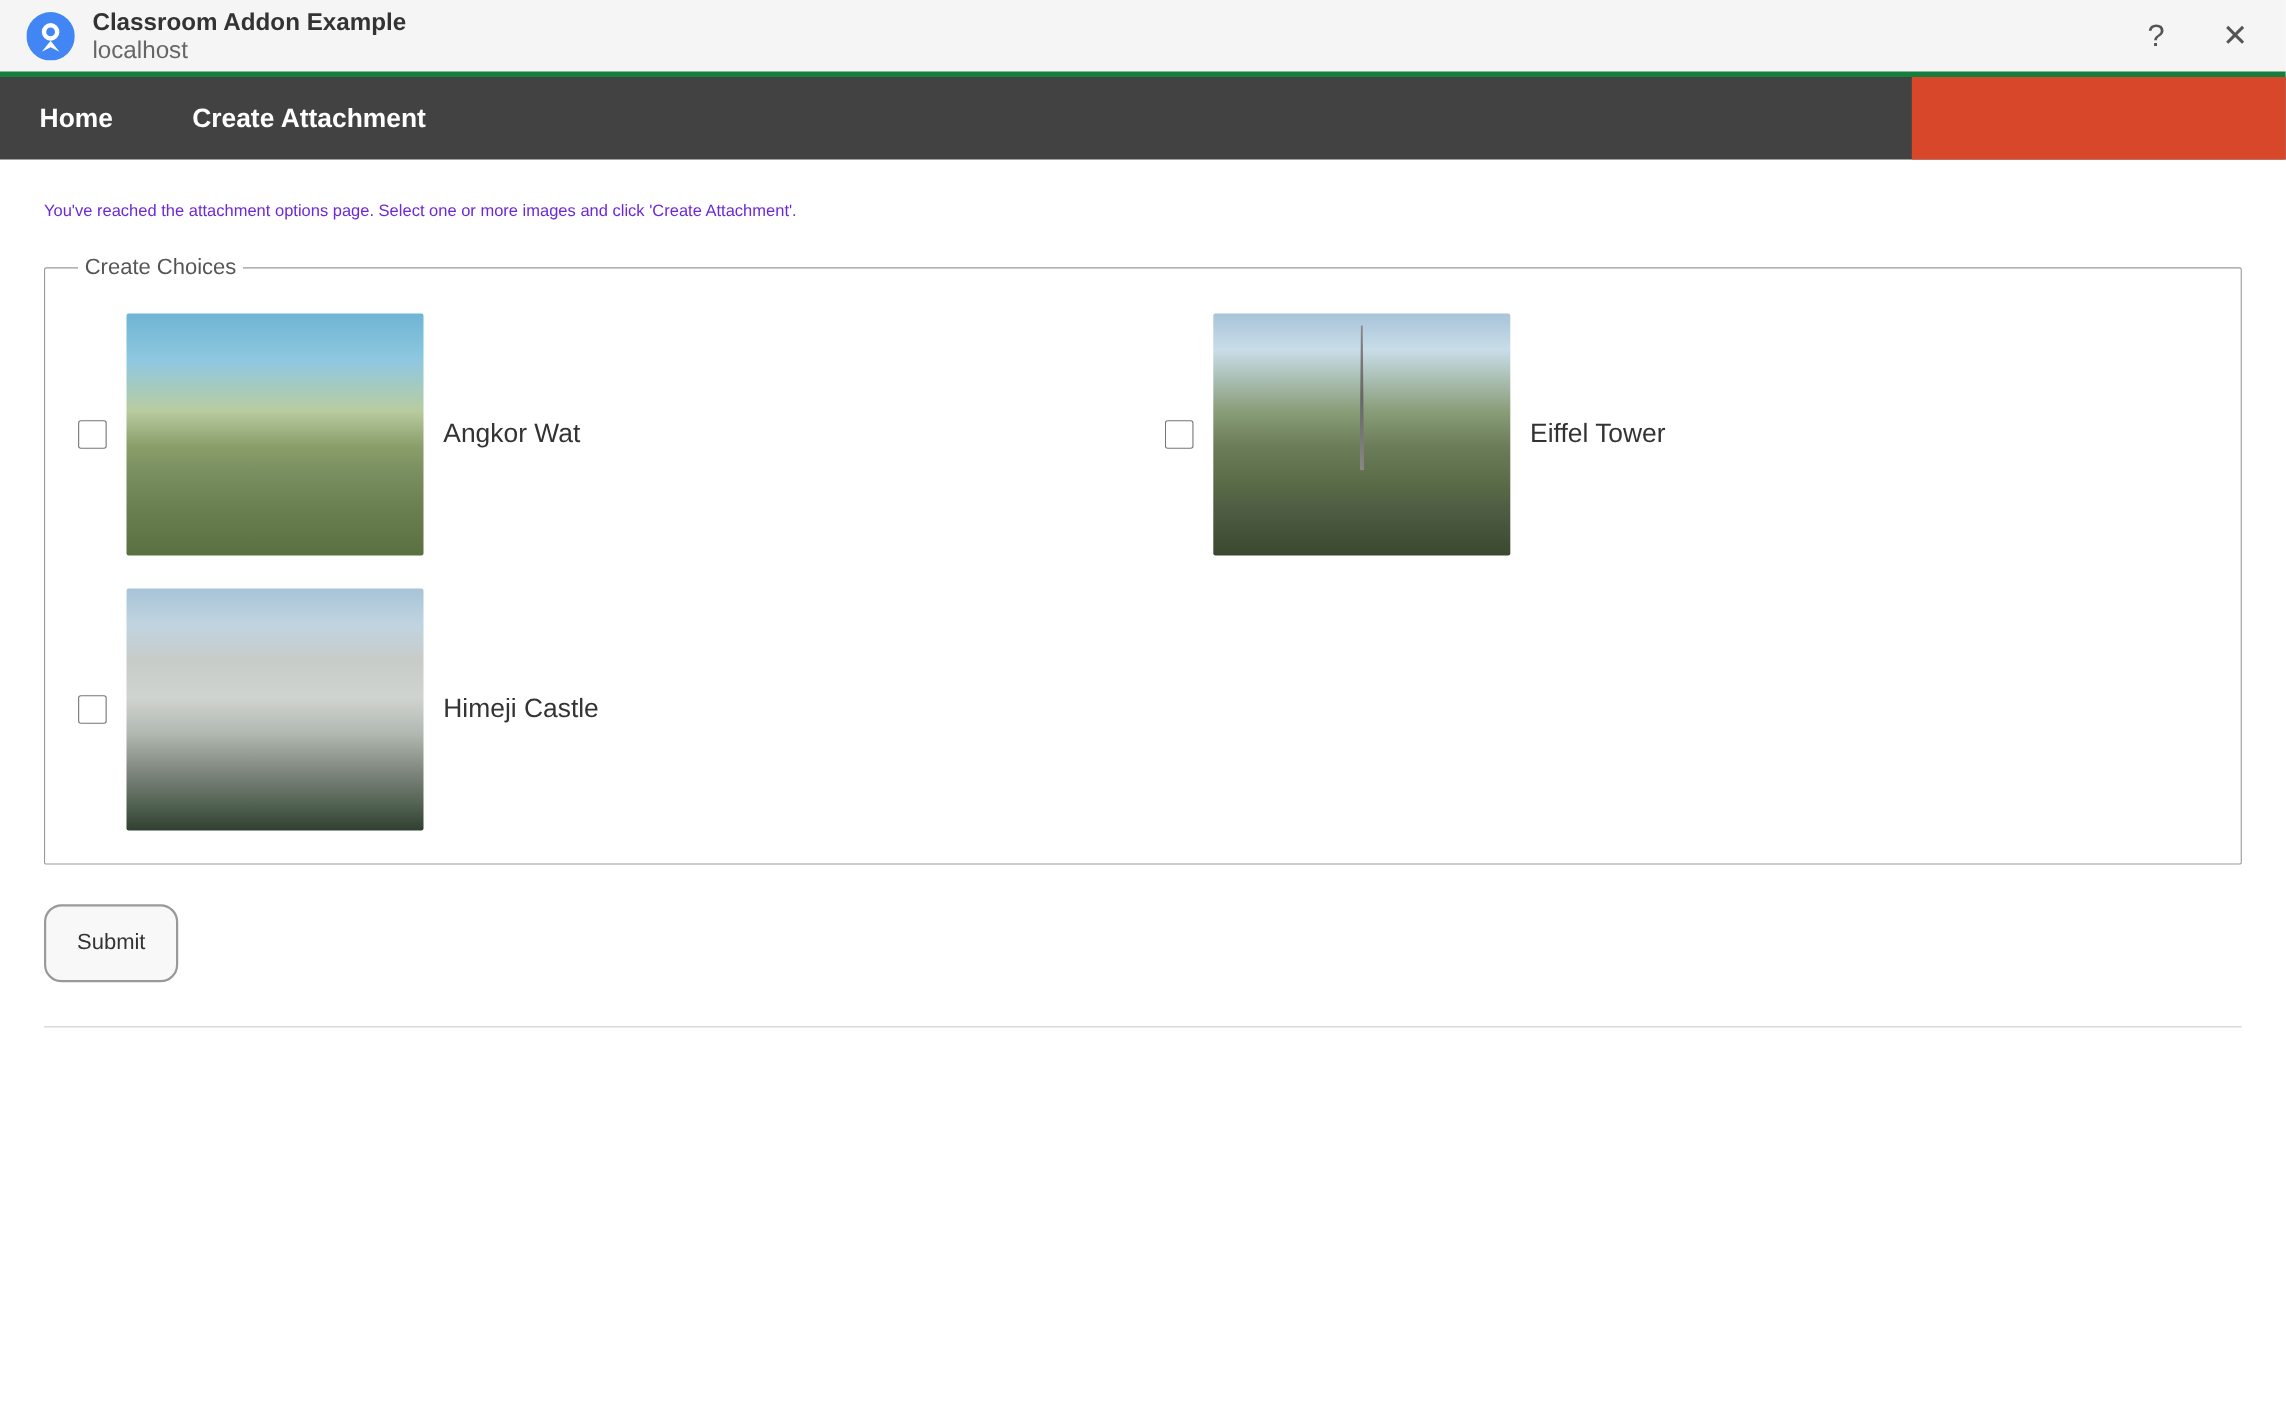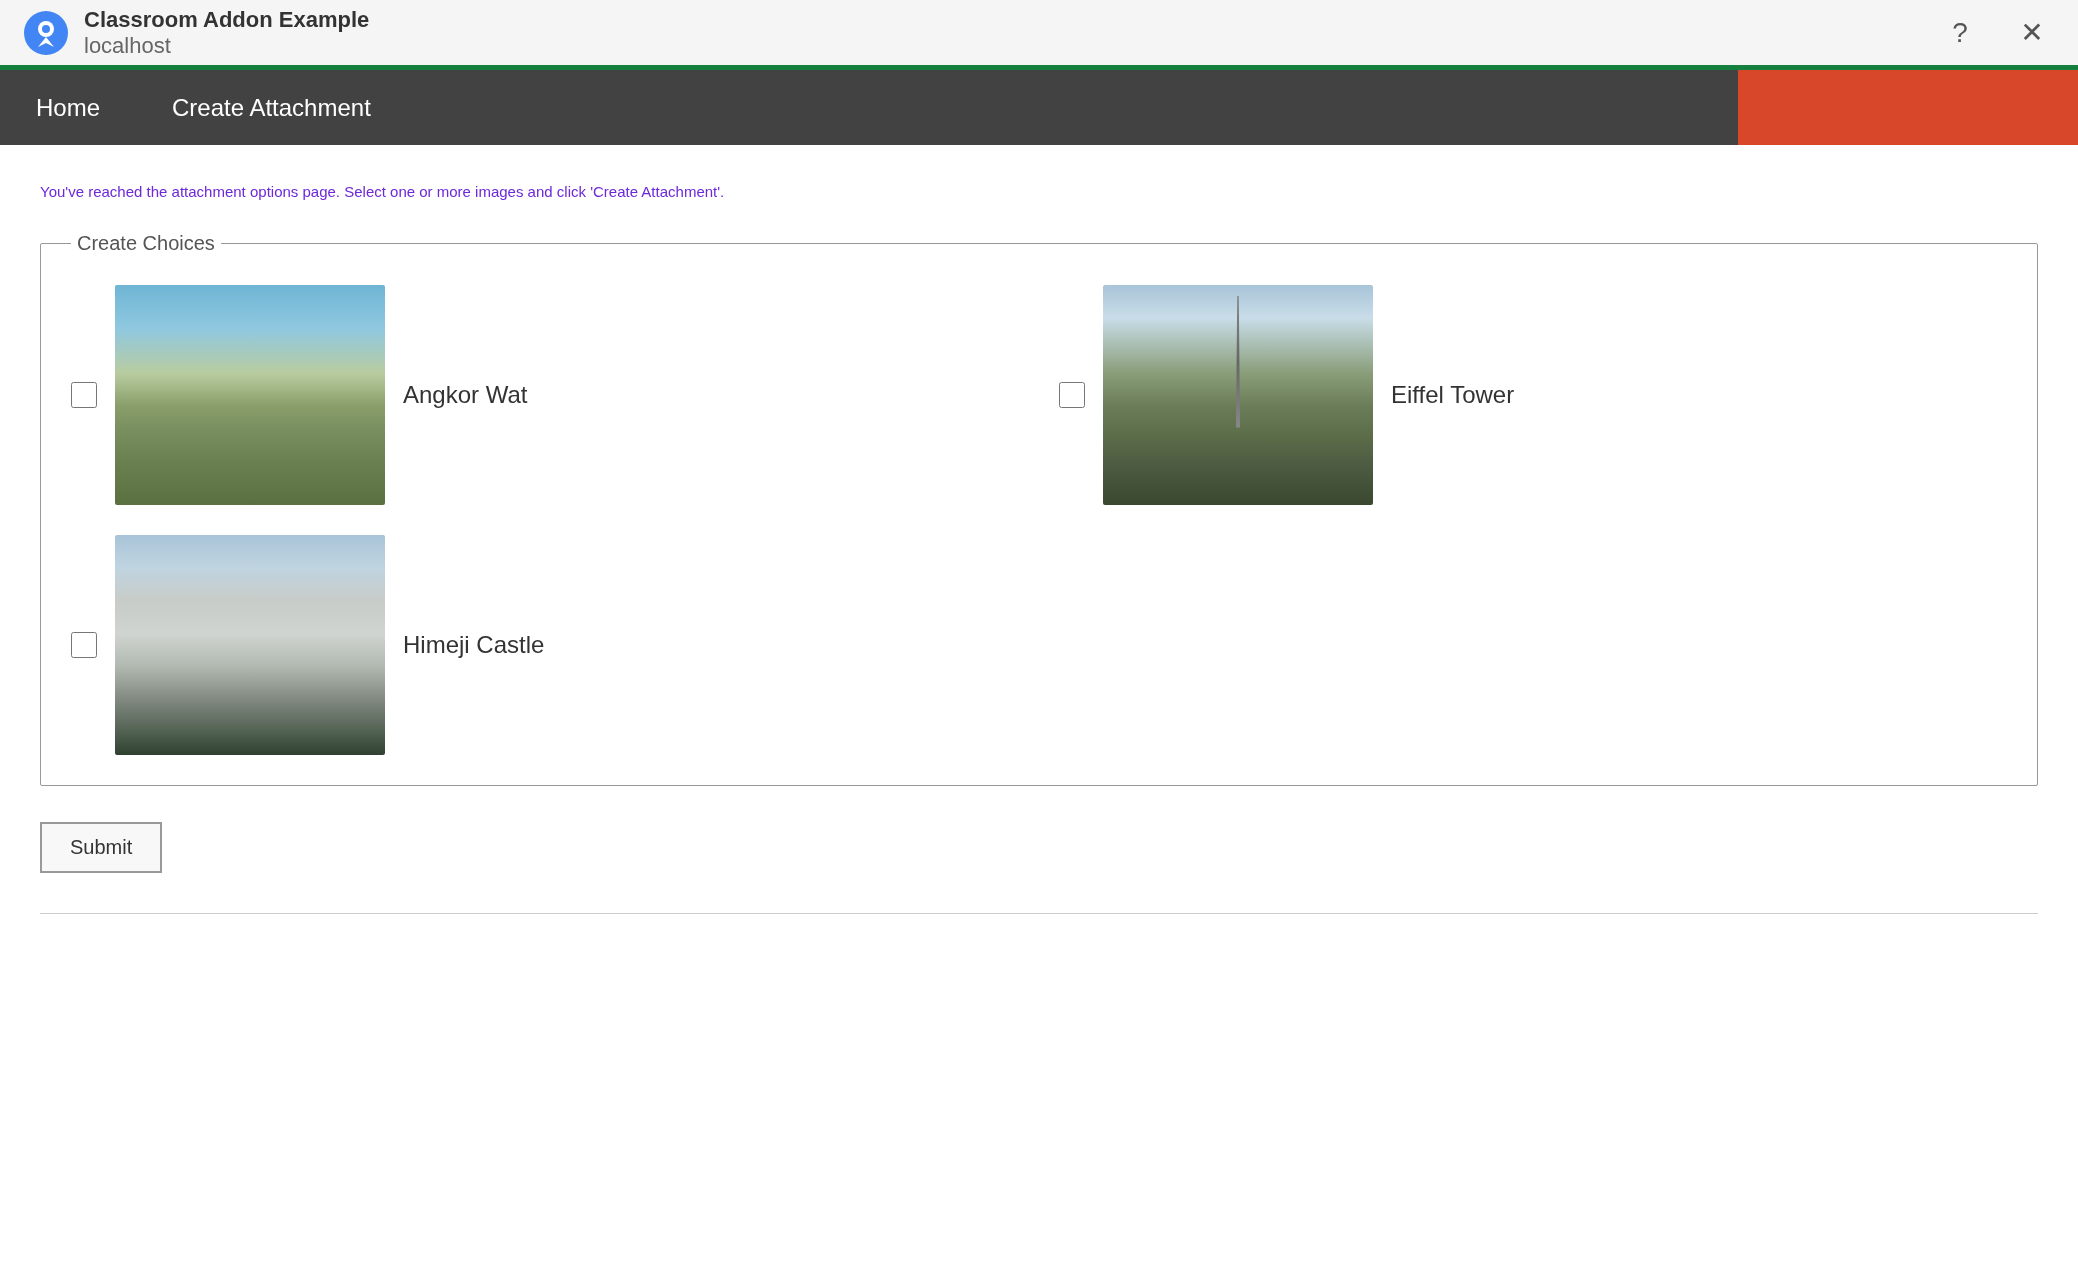--- a/index.html
+++ b/index.html
@@ -68,20 +68,21 @@
       justify-content: center;
       border-radius: 50%;
     }
 
     
     .nav-bar {
       display: flex;
       align-items: stretch;
       background: #424242;
       height: 75px;
+      font-weight: bold;
     }
 
     .nav-item {
       display: flex;
       align-items: center;
       padding: 0 36px;
       font-size: 24px;
       color: #fff;
       cursor: pointer;
       text-decoration: none;
@@ -228,25 +229,25 @@
     }
 
     .image-label {
       font-size: 24px;
       color: #333;
     }
 
     
     .submit-btn {
       display: inline-block;
-      padding: 12px 28px;
+      padding: 22px 28px;
       font-size: 20px;
       background: #f8f8f8;
       border: 2px solid #999;
-      border-radius: 0;
+      border-radius: 16px;
       cursor: pointer;
       color: #333;
       margin-bottom: 30px;
     }
 
     .bottom-divider {
       border: none;
       border-top: 1px solid #ccc;
       margin-top: 10px;
     }

